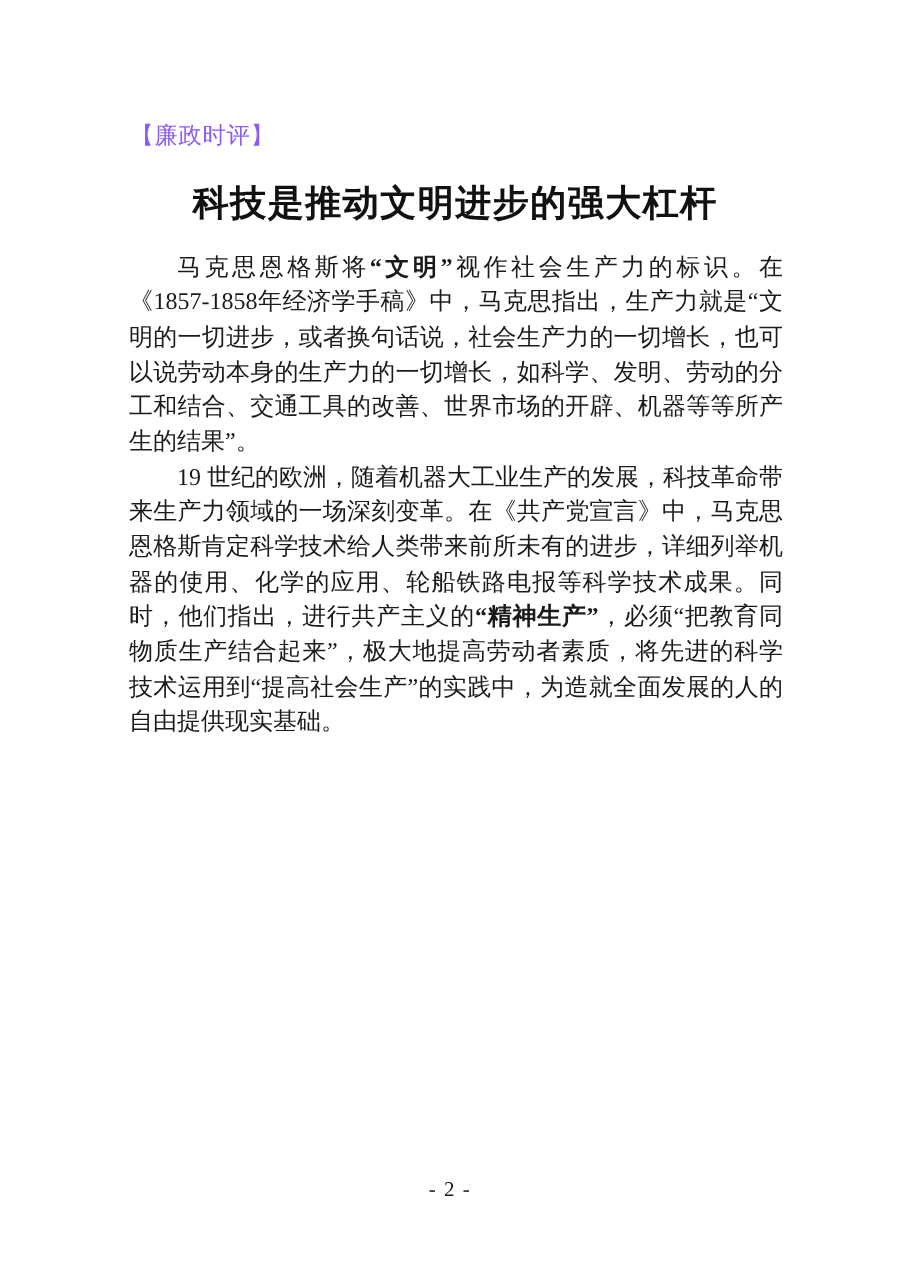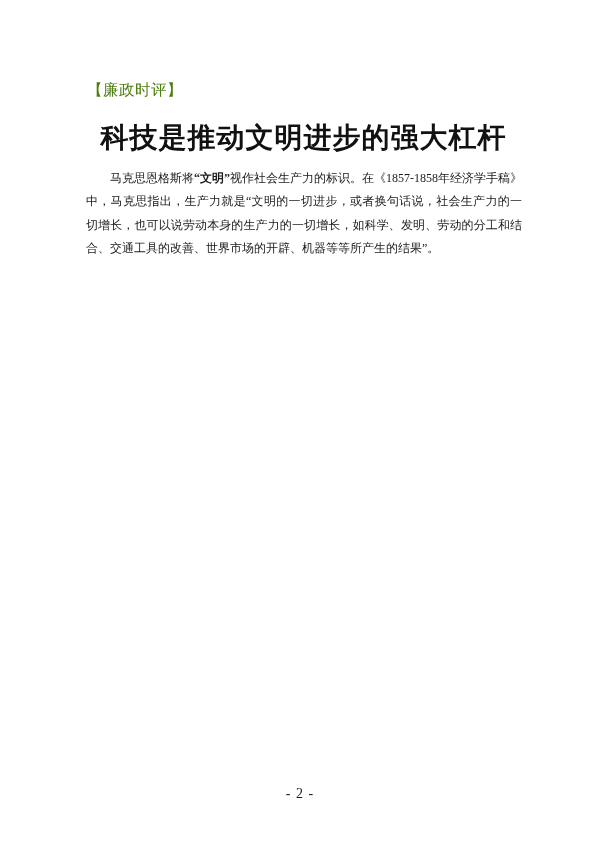--- a/index.html
+++ b/index.html
@@ -15,40 +15,40 @@
     color: #1a1a1a;
     font-family: "Liberation Serif", "DejaVu Serif", serif;
     overflow: hidden;
   }
   .doc-header {
     position: absolute;
     left: 87px;
     top: 80px;
     font-size: 15.5px;
     letter-spacing: 0.5px;
-    color: #4d7c0f;
+    color: #8b5cf6;
   }
   .doc-title {
     position: absolute;
     left: 85px;
     top: 119px;
     width: 437px;
     margin: 0;
     text-align: center;
-    font-size: 28px;
+    font-size: 24px;
     font-weight: bold;
     letter-spacing: 1px;
     color: #111111;
   }
   .doc-body {
     position: absolute;
     left: 86px;
     top: 167px;
     width: 436px;
-    font-size: 12px;
+    font-size: 16px;
     line-height: 23.3px;
     text-align: justify;
     color: #1a1a1a;
   }
   .doc-body p {
     margin: 0;
     padding: 0;
     text-indent: 2em;
   }
   .doc-body .b {
@@ -68,16 +68,17 @@
 </head>
 <body>
 
 <div class="page">
   <div class="doc-header">【廉政时评】</div>
 
   <h1 class="doc-title">科技是推动文明进步的强大杠杆</h1>
 
   <div class="doc-body">
       <p><span>马克思恩格斯将</span><span class="b">“文明”</span><span>视作社会生产力的标识。在《1857-1858年经济学手稿》中，马克思指出，生产力就是“文明的一切进步，或者换句话说，社会生产力的一切增长，也可以说劳动本身的生产力的一切增长，如科学、发明、劳动的分工和结合、交通工具的改善、世界市场的开辟、机器等等所产生的结果”。</span></p>
+      <p><span>19 世纪的欧洲，随着机器大工业生产的发展，科技革命带来生产力领域的一场深刻变革。在《共产党宣言》中，马克思恩格斯肯定科学技术给人类带来前所未有的进步，详细列举机器的使用、化学的应用、轮船铁路电报等科学技术成果。同时，他们指出，进行共产主义的</span><span class="b">“精神生产”</span><span>，必须“把教育同物质生产结合起来”，极大地提高劳动者素质，将先进的科学技术运用到“提高社会生产”的实践中，为造就全面发展的人的自由提供现实基础。</span></p>
     </div>
 
   <div class="doc-footer">- 2 -</div>
 </div>
 
 </body></html>

